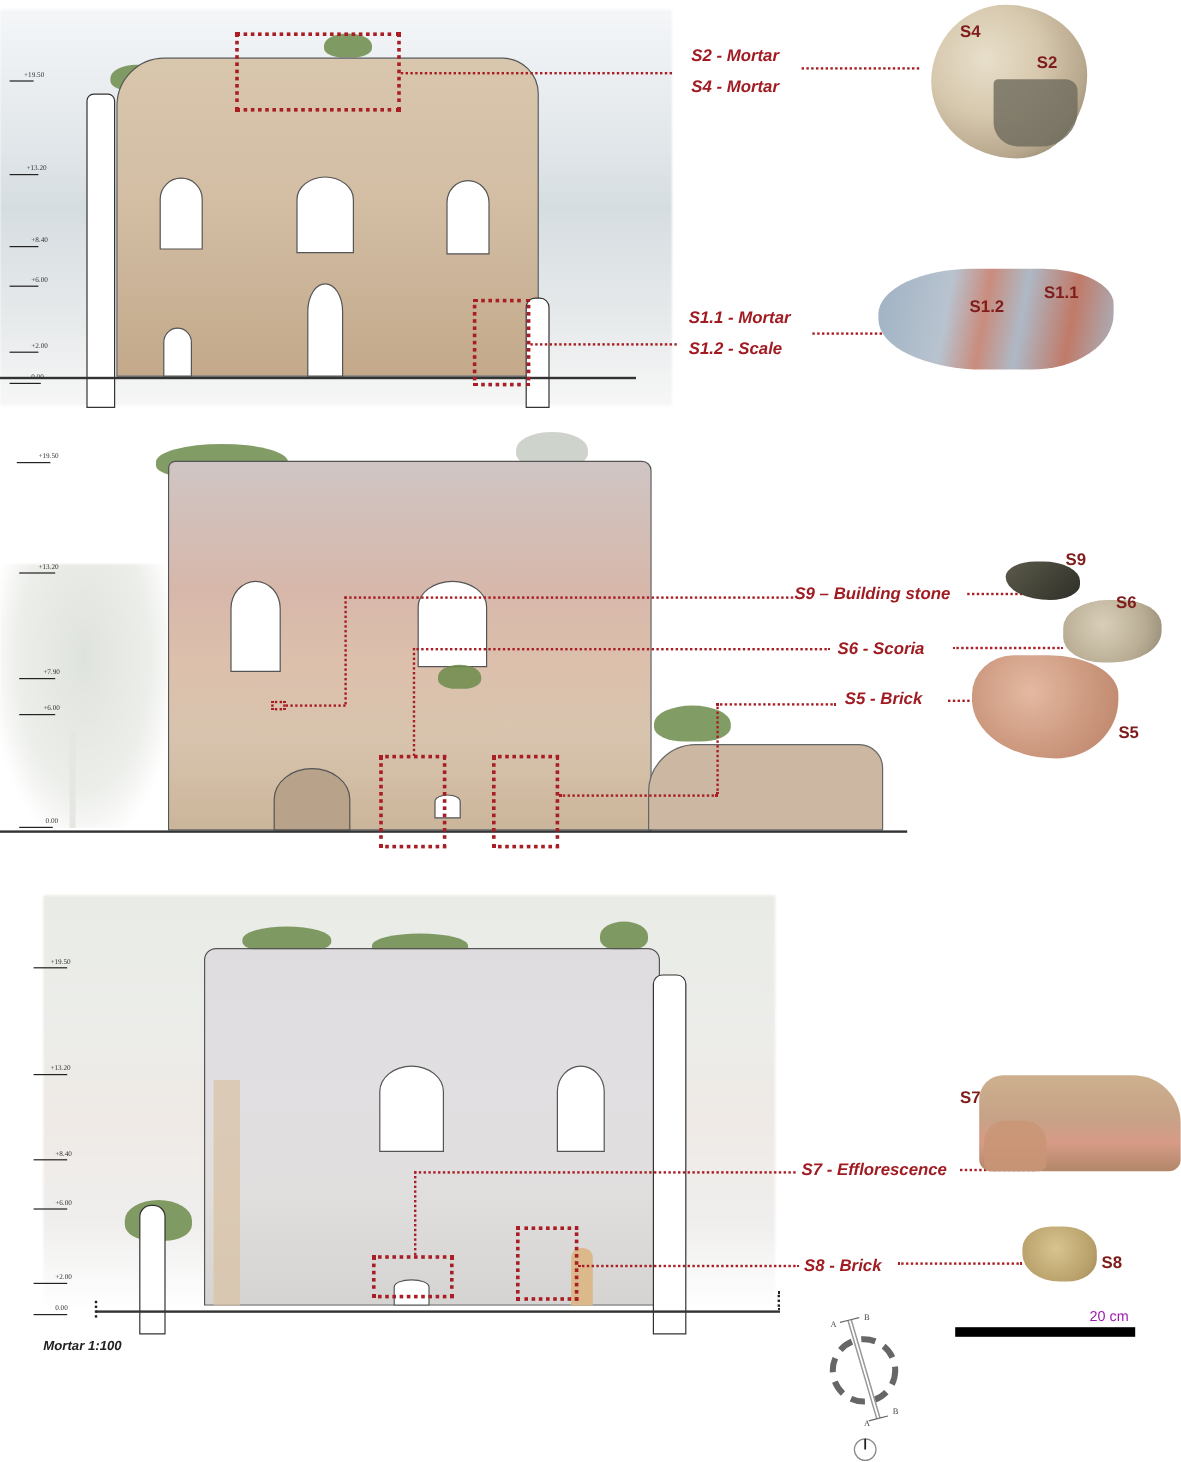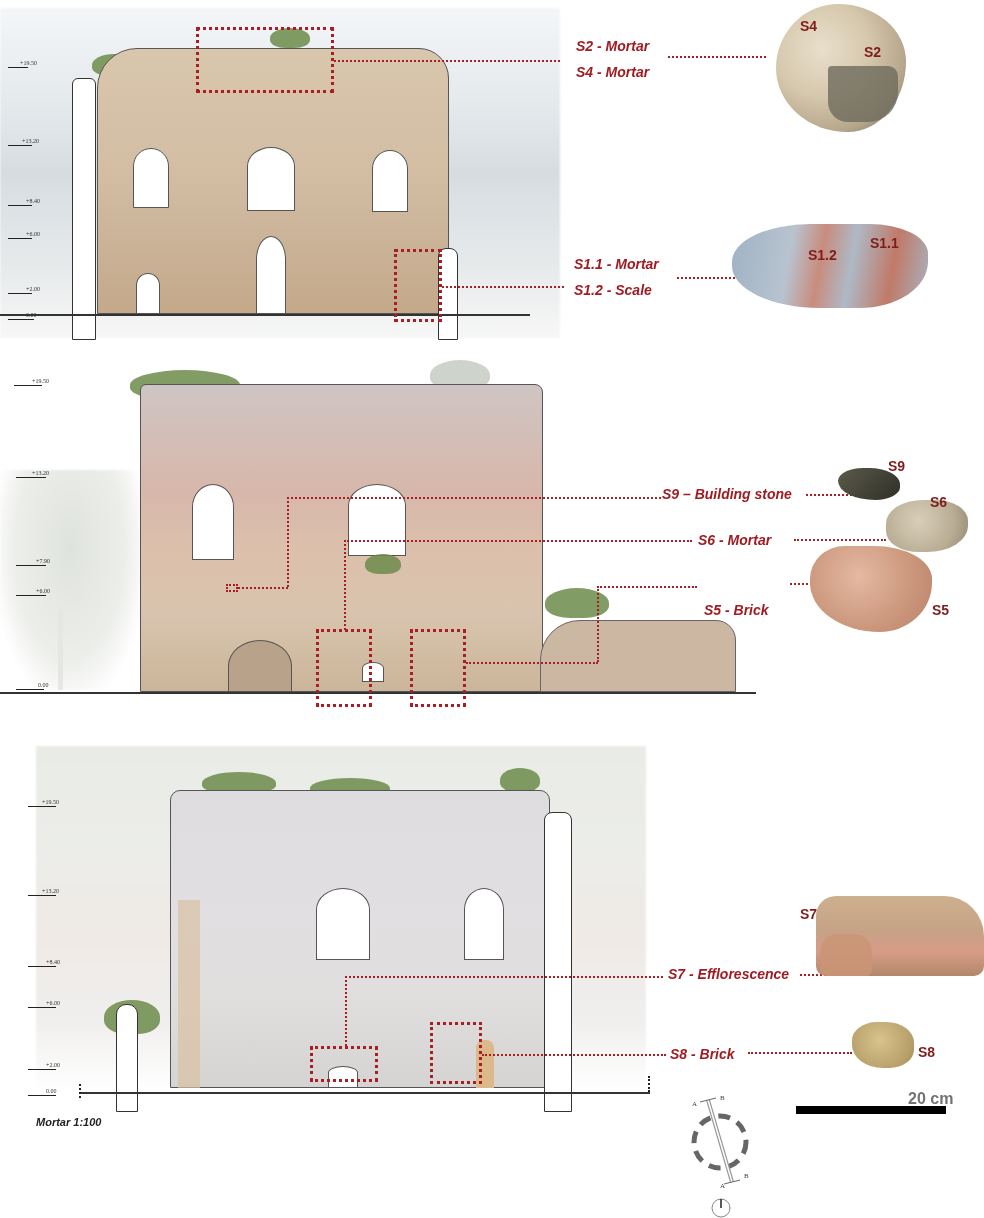--- a/index.html
+++ b/index.html
@@ -25,21 +25,21 @@
   .wall { position: absolute; border: 1px solid #555; box-sizing: border-box; }
   .win { position: absolute; background: #fff; border: 1px solid #555;
          border-radius: 50% 50% 0 0 / 30% 30% 0 0; box-sizing: border-box; }
   .pier { position: absolute; background: #fff; border: 1.5px solid #333; box-sizing: border-box; }
   .ground { position: absolute; height: 1.5px; background: #333; }
   .shrub { position: absolute; border-radius: 50% 50% 40% 40%; background: #6c8b4a; opacity: 0.85; }
 
   .rock { position: absolute; }
   .scale-text { position: absolute; font-weight: bold; font-style: italic; font-size: 11px; color: #222; }
   .scalebar { position: absolute; background: #000; }
-  .cm-text { position: absolute; font-size: 16px; color: #737373; font-weight: bold; }
+  .cm-text { position: absolute; font-size: 12px; color: #a21caf; }
 </style>
 </head>
 <body>
 
 <div>
   <div class="backdrop" style="left:0;top:8px;width:560px;height:330px;background:linear-gradient(180deg,#f4f6f8 0%,#e4e9ec 30%,#d6dde1 50%,#e8ebec 80%,#f7f7f7 100%);"></div>
 
   <div>
     <div class="lvl" style="left:8px;top:58px;width:40px;height:10px;">
         <div class="bar" style="width:20px"></div>
@@ -157,22 +157,22 @@
   <div class="dotv" style="left:344px;top:540px;height:90px;"></div>
   <div class="dotline" style="left:344px;top:540px;width:348px;"></div>
   <div class="dotline" style="left:794px;top:539px;width:92px;"></div>
 
   <div class="dotline" style="left:466px;top:662px;width:132px;"></div>
   <div class="dotv" style="left:597px;top:586px;height:76px;"></div>
   <div class="dotline" style="left:597px;top:586px;width:100px;"></div>
   <div class="dotline" style="left:790px;top:583px;width:22px;"></div>
 
   <div class="lbl" style="left:662px;top:486px;">S9 – Building stone</div>
-  <div class="lbl" style="left:698px;top:532px;">S6 - Mortar</div>
-  <div class="lbl" style="left:704px;top:574px;margin-top:28px;">S5 - Brick</div>
+  <div class="lbl" style="left:698px;top:532px;">S6 - Scoria</div>
+  <div class="lbl" style="left:704px;top:574px;">S5 - Brick</div>
 
   <div class="rock" style="left:838px;top:468px;width:62px;height:32px;border-radius:40% 50% 40% 60%;background:linear-gradient(135deg,#5b5a4a,#2f2f28);"></div>
   <div class="rock" style="left:886px;top:500px;width:82px;height:52px;border-radius:45% 40% 50% 40%;background:radial-gradient(circle at 40% 40%,#d9cfb9,#b9ad94 60%,#8f8672);"></div>
   <div class="rock" style="left:810px;top:546px;width:122px;height:86px;border-radius:30% 50% 45% 60% / 40% 40% 60% 60%;background:radial-gradient(circle at 40% 35%,#e4b9a2,#cc987e 55%,#b98266);"></div>
   <div class="tag" style="left:888px;top:458px;">S9</div>
   <div class="tag" style="left:930px;top:494px;">S6</div>
   <div class="tag" style="left:932px;top:602px;">S5</div>
 </div>
 
 <div>

